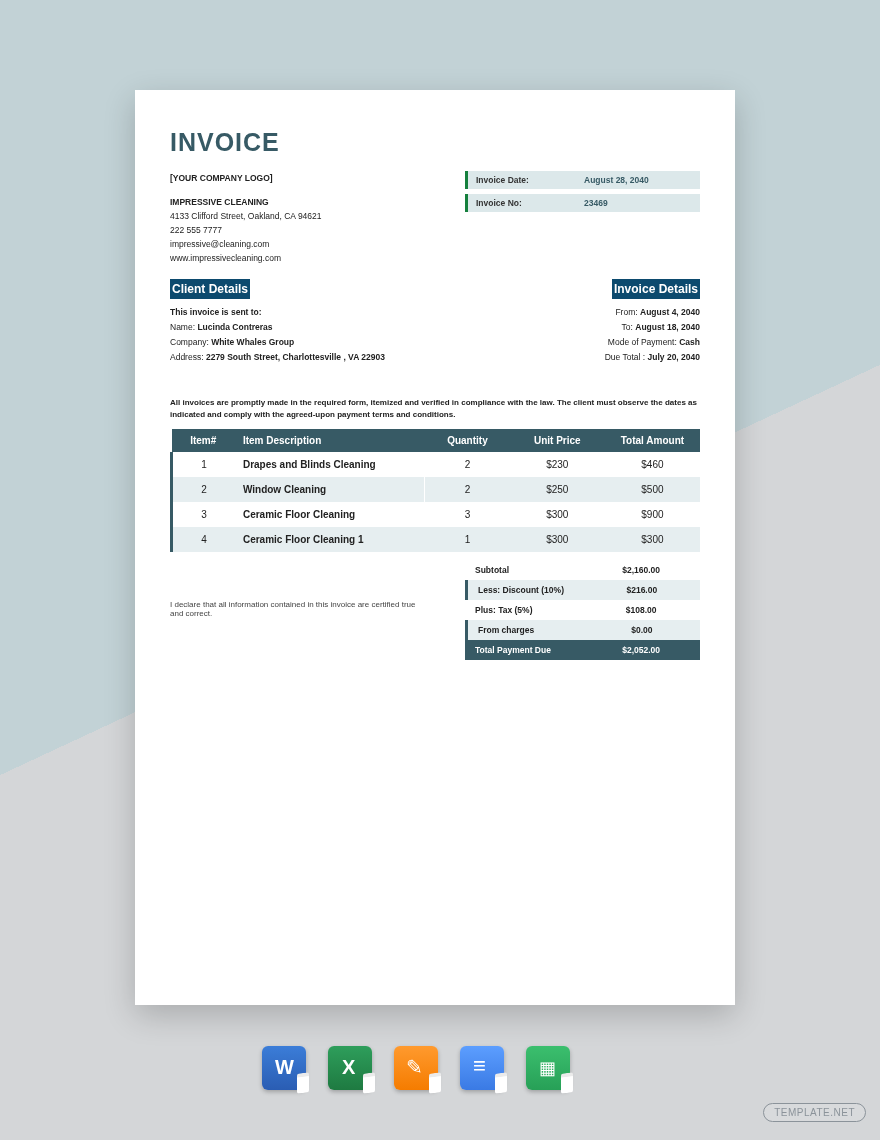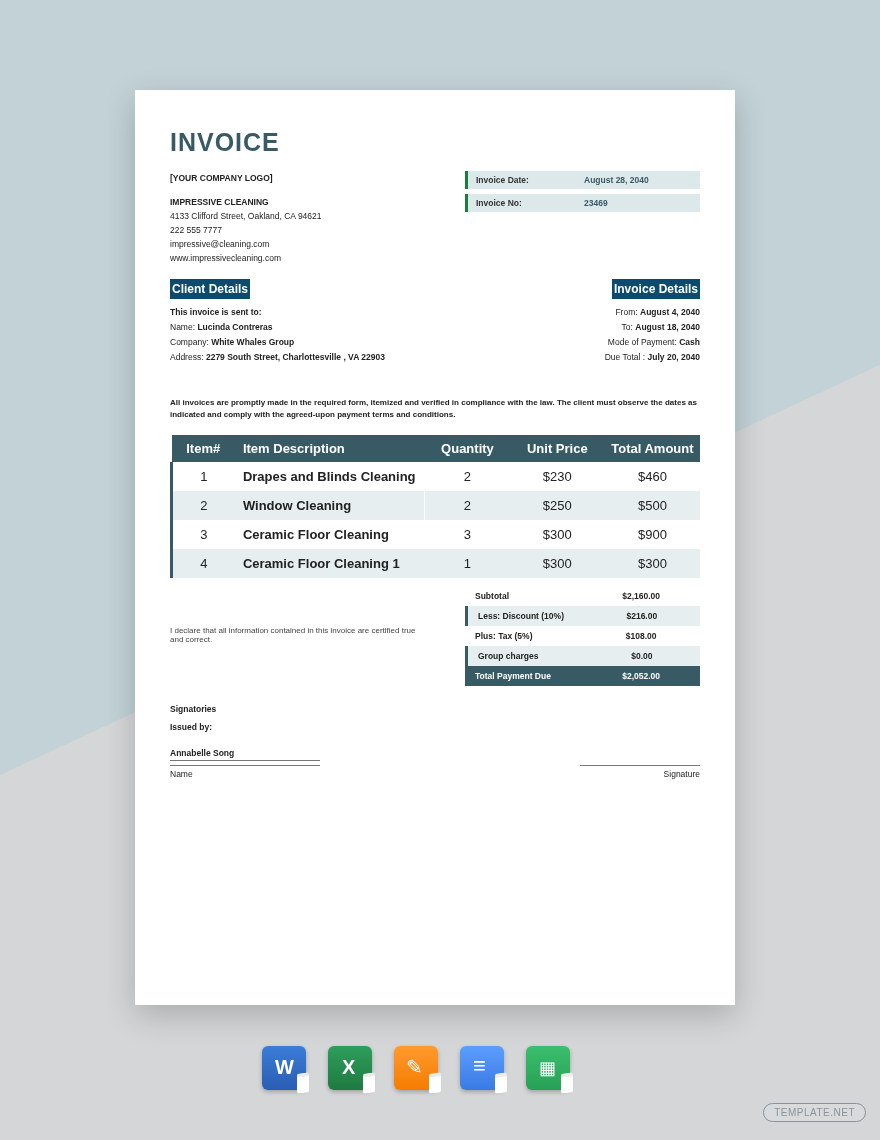--- a/index.html
+++ b/index.html
@@ -14,21 +14,21 @@
 .meta-box{width:235px;font-size:8.5px}
 .meta-row{display:flex;background:#dce8ea;border-left:3px solid #15803d;margin-bottom:5px;padding:4px 8px}
 .meta-row .ml{flex:1;font-weight:bold;color:#333}
 .meta-row .mv{flex:1;font-weight:bold;color:#375a65}
 .section-heads{display:flex;justify-content:space-between;margin-top:14px}
 .sh{background:#0c4a6e;color:#fff;font-weight:bold;font-size:12px;padding:3px 2px}
 .details{display:flex;justify-content:space-between;margin-top:6px;font-size:8.5px;line-height:1.75}
 .details b{font-weight:bold}
 .details .right{text-align:right}
 .note{font-size:8px;font-weight:bold;margin-top:32px;line-height:1.5}
-.tbl{width:100%;border-collapse:collapse;margin-top:14px;font-size:13px}
+.tbl{width:100%;border-collapse:collapse;margin-top:8px;font-size:10px}
 .tbl th{background:#375a65;color:#fff;font-weight:bold;padding:6px 4px;text-align:center}
 .tbl td{padding:7px 4px;text-align:center;position:relative}
 .tbl td.desc{text-align:left;padding-left:8px;font-weight:bold}
 .tbl tr.even td{background:#e6eef0}
 .tbl tr td:first-child{border-left:3px solid #375a65}
 .totwrap{display:flex;justify-content:space-between;margin-top:8px}
 .decl{font-size:8px;width:260px;padding-top:40px;color:#444}
 .tots{width:235px;font-size:8.5px}
 .tot-row{display:flex;padding:5px 10px}
 .tot-row .tl{flex:1.2;font-weight:bold}
@@ -158,39 +158,30 @@
       </div>
       <div class="tot-row alt">
         <div class="tl">Less: Discount (10%)</div>
         <div class="tv">$216.00</div>
       </div>
       <div class="tot-row">
         <div class="tl">Plus: Tax (5%)</div>
         <div class="tv">$108.00</div>
       </div>
       <div class="tot-row alt">
-        <div class="tl">Group charges</div>
+        <div class="tl">From charges</div>
         <div class="tv">$0.00</div>
       </div>
       <div class="tot-row final">
         <div class="tl">Total Payment Due</div>
         <div class="tv">$2,052.00</div>
       </div>
     </div>
   </div>
 
-  <div class="sigs">
-    <div class="h">Signatories</div>
-    <div class="by">Issued by:</div>
-    <div class="nm">Annabelle Song</div>
-    <div class="sigrow">
-      <div class="sigline">Name</div>
-      <div class="sigline right">Signature</div>
-    </div>
-  </div>
 </div>
 
 <div class="icons">
   <div class="icon i-word"></div>
   <div class="icon i-excel"></div>
   <div class="icon i-pages"></div>
   <div class="icon i-docs"></div>
   <div class="icon i-sheets"></div>
 </div>
 

